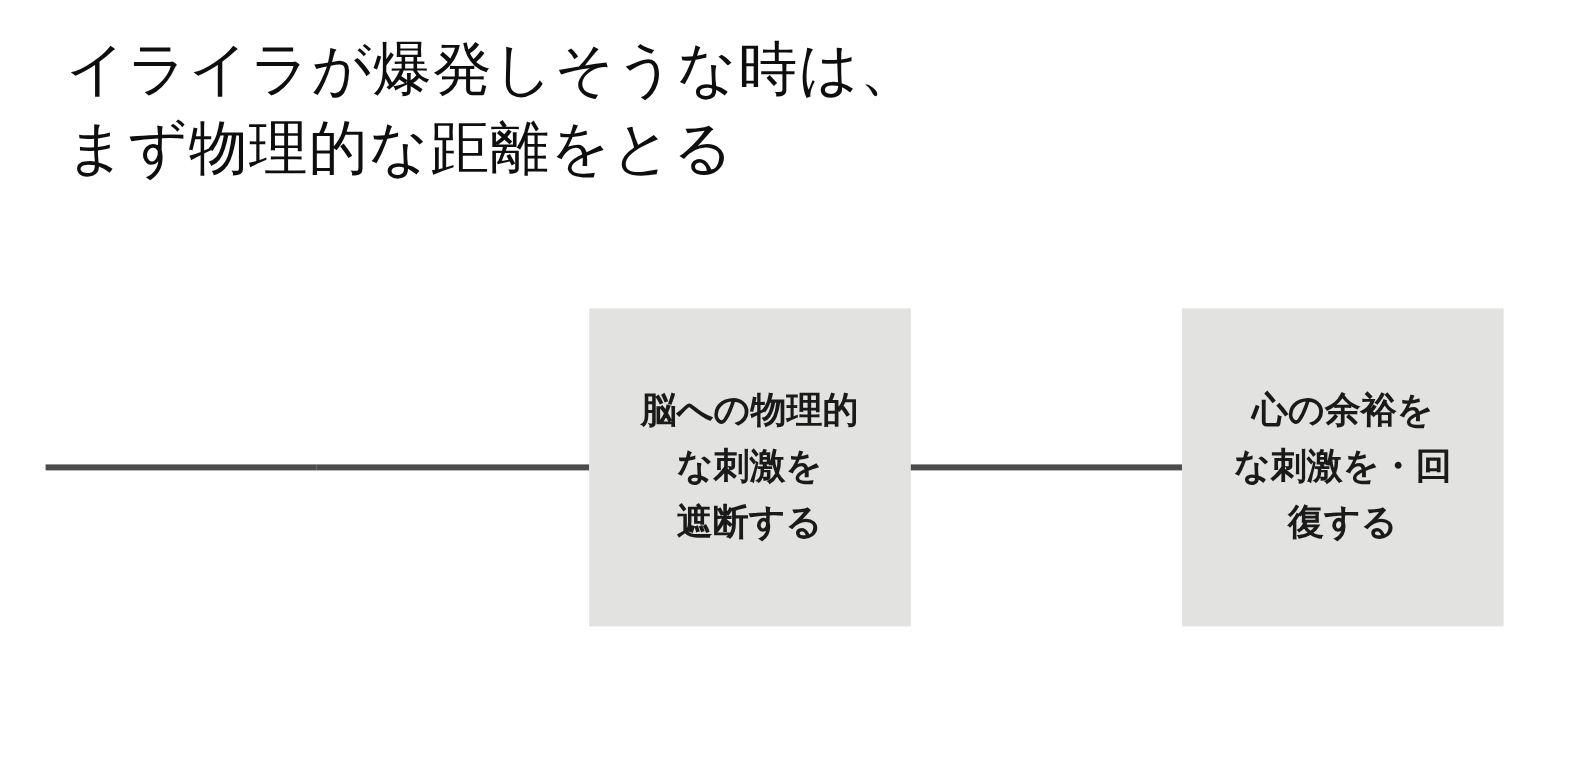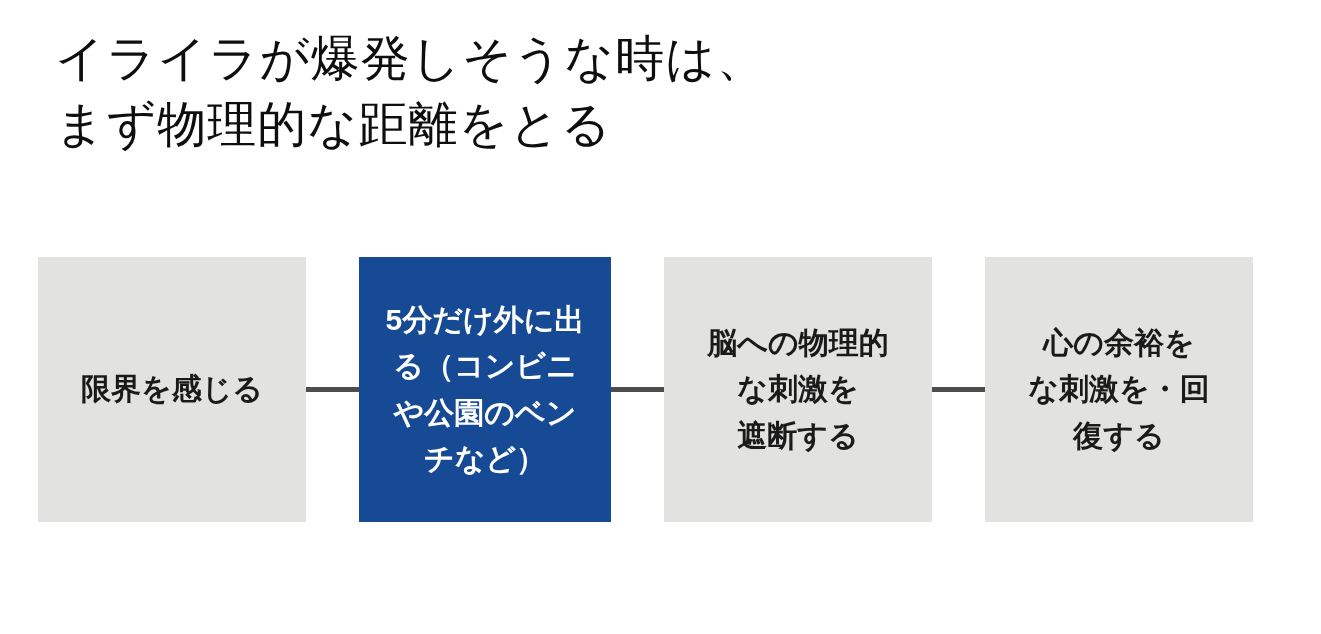--- a/index.html
+++ b/index.html
@@ -66,28 +66,23 @@
     background: var(--connector);
   }
 </style>
 </head>
 <body>
 
 <div class="page-title">イライラが爆発しそうな時は、
 まず物理的な距離をとる</div>
 
 <div class="flow">
-  <div class="flow-box">限界を感じる</div>
 
   <div class="connector"></div>
 
-  <div class="flow-box highlight">5分だけ外に出
-る（コンビニ
-や公園のベン
-チなど）</div>
 
   <div class="connector"></div>
 
   <div class="flow-box">脳への物理的
 な刺激を
 遮断する</div>
 
   <div class="connector"></div>
 
   <div class="flow-box">心の余裕を

